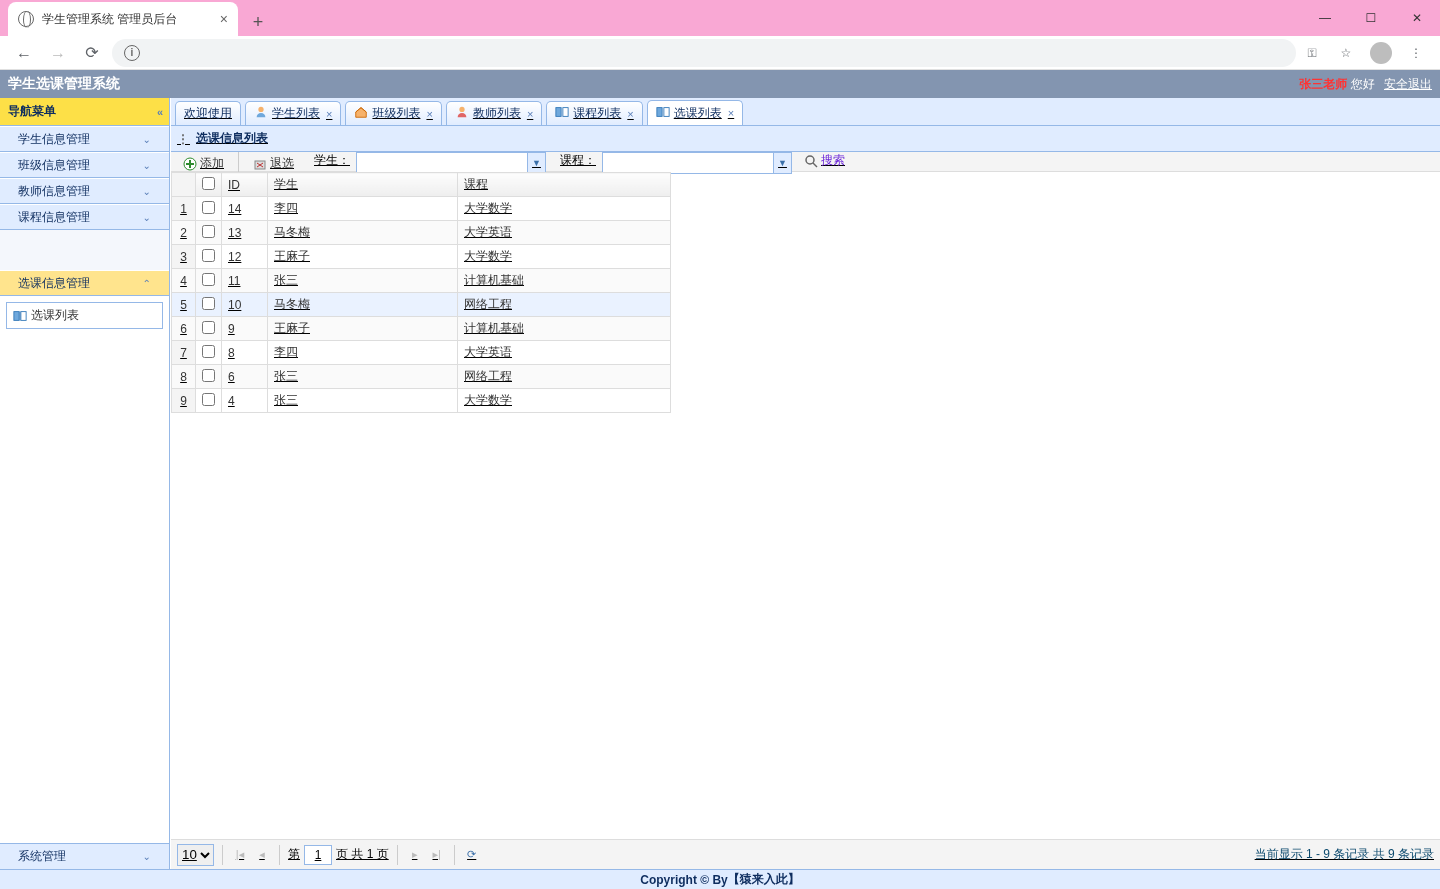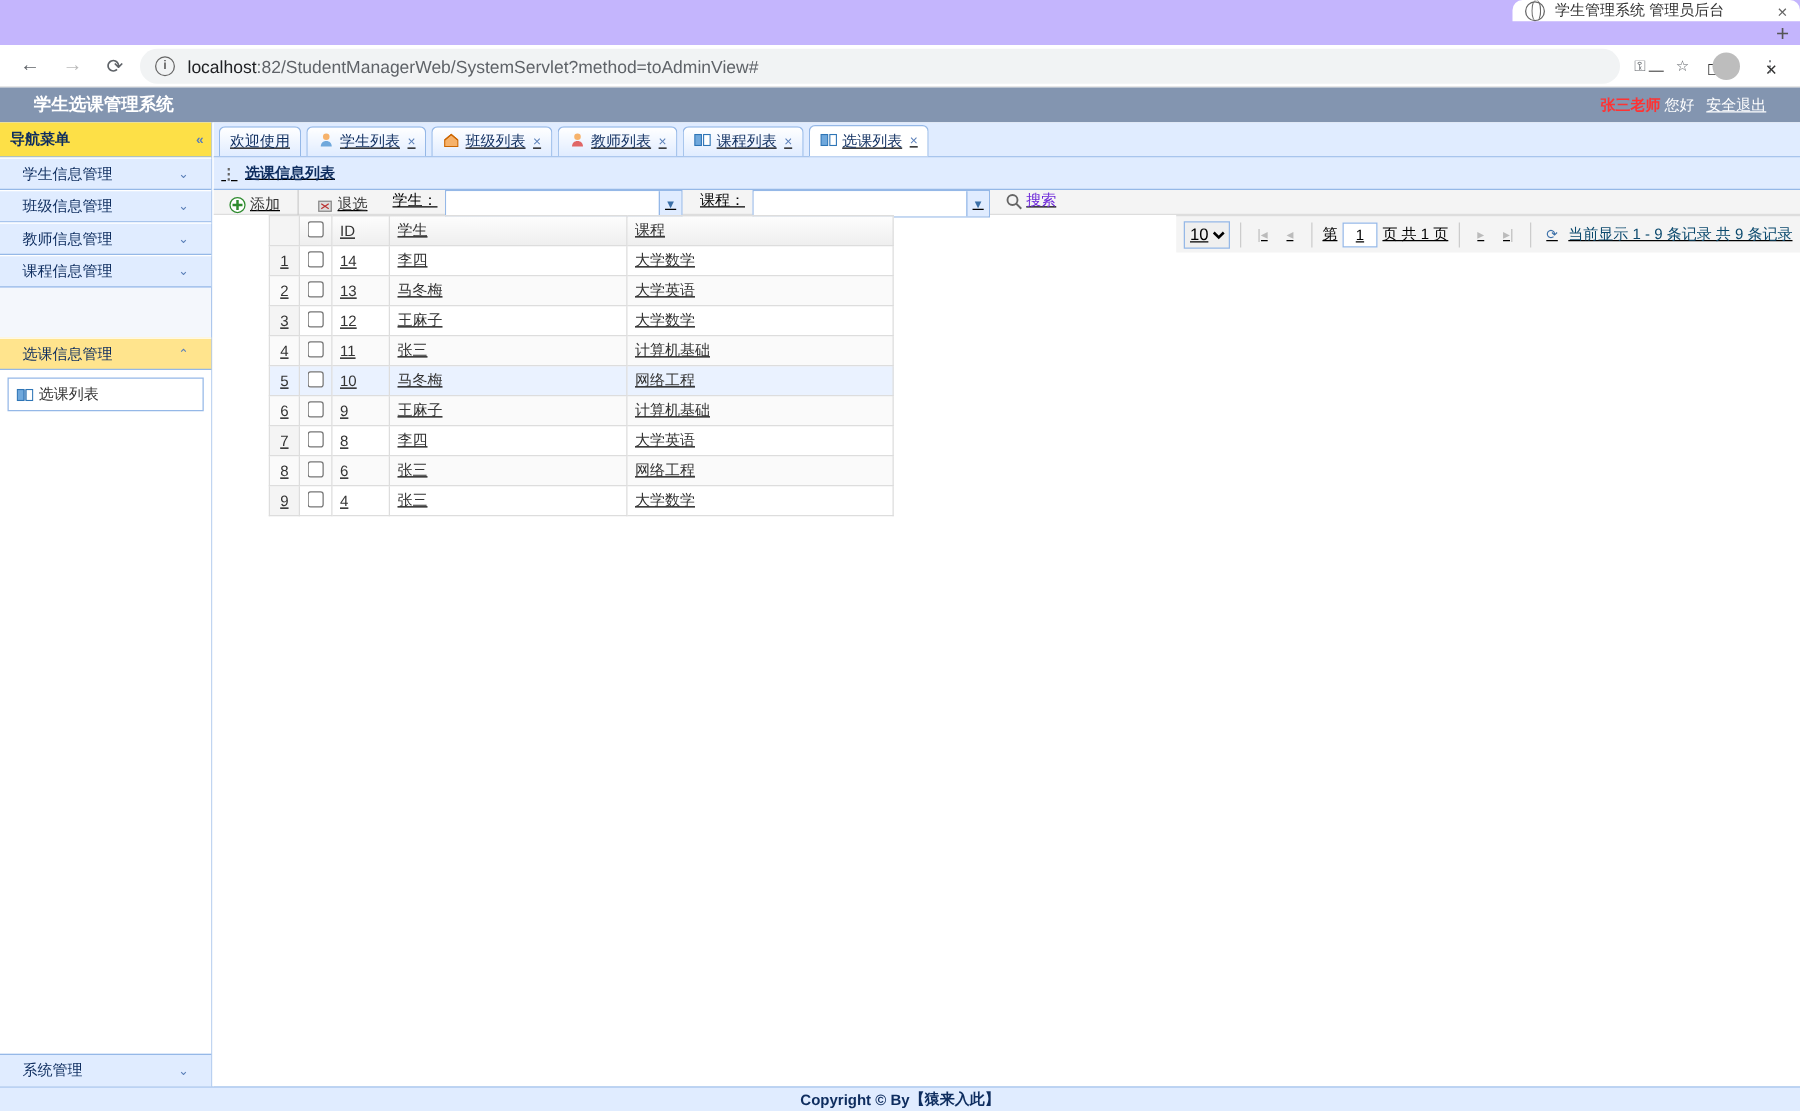--- a/index.html
+++ b/index.html
@@ -1,41 +1,41 @@
 <!DOCTYPE html>
 <html><head>
 <meta charset="utf-8">
 <style>
 * { box-sizing: border-box; margin: 0; padding: 0; }
 body { font-family: "Microsoft YaHei", Arial, sans-serif; font-size: 12px; background: #fff; overflow: hidden; }
 
 
 .browser-chrome { height: 70px; background: #fff; border-bottom: 1px solid #e0e0e0; display: flex; flex-direction: column; }
-.tab-strip { height: 36px; display: flex; align-items: flex-end; padding-left: 8px; background: #c4b5fd; flex-direction: column; }
+.tab-strip { height: 36px; display: flex; align-items: flex-end; padding-left: 8px; background: #f9a8d4; }
 .browser-tab { height: 34px; background: #fff; border-radius: 8px 8px 0 0; min-width: 230px; display: flex; align-items: center; padding: 0 10px; gap: 8px; font-size: 12px; color: #333; }
 .browser-tab .globe { width: 16px; height: 16px; border: 1.5px solid #666; border-radius: 50%; position: relative; }
 .browser-tab .globe::after { content: ''; position: absolute; left: 50%; top: -1.5px; bottom: -1.5px; width: 6px; margin-left: -3px; border-left: 1px solid #666; border-right: 1px solid #666; border-radius: 50%; }
 .browser-tab .ttitle { flex: 1; white-space: nowrap; overflow: hidden; text-overflow: ellipsis; }
 .browser-tab .tclose { color: #666; font-size: 14px; cursor: pointer; }
 .newtab { width: 28px; height: 28px; display: flex; align-items: center; justify-content: center; color: #555; font-size: 18px; margin-left: 6px; cursor: pointer; }
 .win-controls { margin-left: auto; display: flex; }
 .win-controls div { width: 46px; height: 36px; display: flex; align-items: center; justify-content: center; color: #333; font-size: 12px; cursor: pointer; }
 .addr-bar { height: 34px; display: flex; align-items: center; padding: 0 10px; gap: 6px; }
 .nav-btn { width: 28px; height: 28px; border-radius: 50%; display: flex; align-items: center; justify-content: center; color: #5f6368; font-size: 16px; cursor: pointer; }
 .nav-btn.disabled { color: #bbb; }
 .url-wrap { flex: 1; display: flex; align-items: center; height: 28px; border-radius: 14px; background: #f1f3f4; padding: 0 12px; gap: 10px; font-size: 14px; }
 .url-info { width: 16px; height: 16px; border: 1.5px solid #666; border-radius: 50%; display: flex; align-items: center; justify-content: center; font-size: 10px; font-weight: bold; color: #666; }
 .url-host { color: #202124; }
 .url-path { color: #5f6368; }
 .right-icons { display: flex; align-items: center; gap: 14px; padding-right: 4px; }
 .ricon { width: 20px; height: 20px; display: flex; align-items: center; justify-content: center; color: #5f6368; cursor: pointer; }
 .avatar-circle { width: 22px; height: 22px; background: #bdbdbd; border-radius: 50%; }
 
 
-.app-header { height: 28px; background: #8395b0; color: #fff; display: flex; align-items: center; padding: 0 27px; font-size: 14px; font-weight: bold; }
+.app-header { height: 28px; background: #8395b0; color: #fff; display: flex; align-items: center; padding: 0 8px; font-size: 14px; font-weight: bold; }
 .app-header-right { margin-left: auto; font-size: 12px; font-weight: normal; }
 .app-header-right .user { color: #ff3333; font-weight: bold; }
 .app-header-right .logout { text-decoration: underline; margin-left: 6px; cursor: pointer; }
 
 
 .app-body { display: flex; height: calc(100vh - 70px - 28px - 20px); }
 .sidebar { width: 170px; background: #f4f7fc; border-right: 1px solid #95B8E7; display: flex; flex-direction: column; }
 .side-title { height: 28px; background: #fde047; border-bottom: 1px solid #95B8E7; display: flex; align-items: center; padding: 0 8px; font-weight: bold; color: #0E2D5F; }
 .side-title .collapse { margin-left: auto; color: #5a7fb8; cursor: pointer; font-size: 11px; letter-spacing: -2px; }
 .accordion-item { height: 26px; background: #E0ECFF; border-top: 1px solid #fff; border-bottom: 1px solid #95B8E7; display: flex; align-items: center; padding: 0 18px; color: #0E2D5F; cursor: pointer; }
@@ -61,21 +61,21 @@
 .toolbar { height: 20px; background: #F4F4F4; border-bottom: 1px solid #ddd; display: flex; align-items: flex-start; padding: 0 6px; gap: 6px; }
 .tbtn { display: flex; align-items: center; gap: 3px; padding: 3px 6px; cursor: pointer; color: #333; }
 .tsep { width: 1px; height: 20px; background: #ccc; margin: 0 2px; }
 .tlabel { margin-left: 8px; }
 .combo { width: 190px; height: 22px; border: 1px solid #95B8E7; background: #fff; display: flex; align-items: center; }
 .combo input { flex: 1; border: none; padding: 0 4px; font-size: 12px; outline: none; height: 100%; }
 .combo .arrow { width: 18px; height: 100%; border-left: 1px solid #95B8E7; background: #E0ECFF; display: flex; align-items: center; justify-content: center; color: #3a6fa8; font-size: 9px; cursor: pointer; }
 .searchlink { display: flex; align-items: center; gap: 3px; margin-left: 6px; color: #6d28d9; cursor: pointer; }
 
 
-.datagrid { display: flex; flex-direction: row; flex: 1; overflow: hidden; padding-left: 44px; }
+.datagrid { display: flex; flex-direction: column; flex: 1; overflow: hidden; }
 .dg-viewport { border: 0; width: 500px; }
 table.dg { border-collapse: collapse; width: 100%; }
 table.dg th, table.dg td { border: 1px solid #ddd; height: 24px; padding: 0 6px; text-align: left; font-weight: normal; color: #333; }
 table.dg th { background: linear-gradient(#fdfdfd,#eee); }
 table.dg td.rnum, table.dg th.rnum { width: 24px; text-align: center; background: #f4f4f4; }
 table.dg td.ck, table.dg th.ck { width: 24px; text-align: center; }
 table.dg tr:nth-child(even) td { background: #fafafa; }
 table.dg tr.hover td { background: #eaf2ff; }
 input.ck { width: 13px; height: 13px; }
 
@@ -111,23 +111,20 @@
       <div>☐</div>
       <div>✕</div>
     </div>
   </div>
   <div class="addr-bar">
     <div class="nav-btn">←</div>
     <div class="nav-btn disabled">→</div>
     <div class="nav-btn">⟳</div>
     <div class="url-wrap">
       <span class="url-info">i</span>
-      <span>
-        <span class="url-host">localhost</span><span class="url-path">:82</span><span class="url-path">/StudentManagerWeb/SystemServlet?method=toAdminView#</span>
-      </span>
     </div>
     <div class="right-icons">
       <span class="ricon">⚿</span>
       <span class="ricon">☆</span>
       <span class="avatar-circle"></span>
       <span class="ricon">⋮</span>
     </div>
   </div>
 </div>
 

